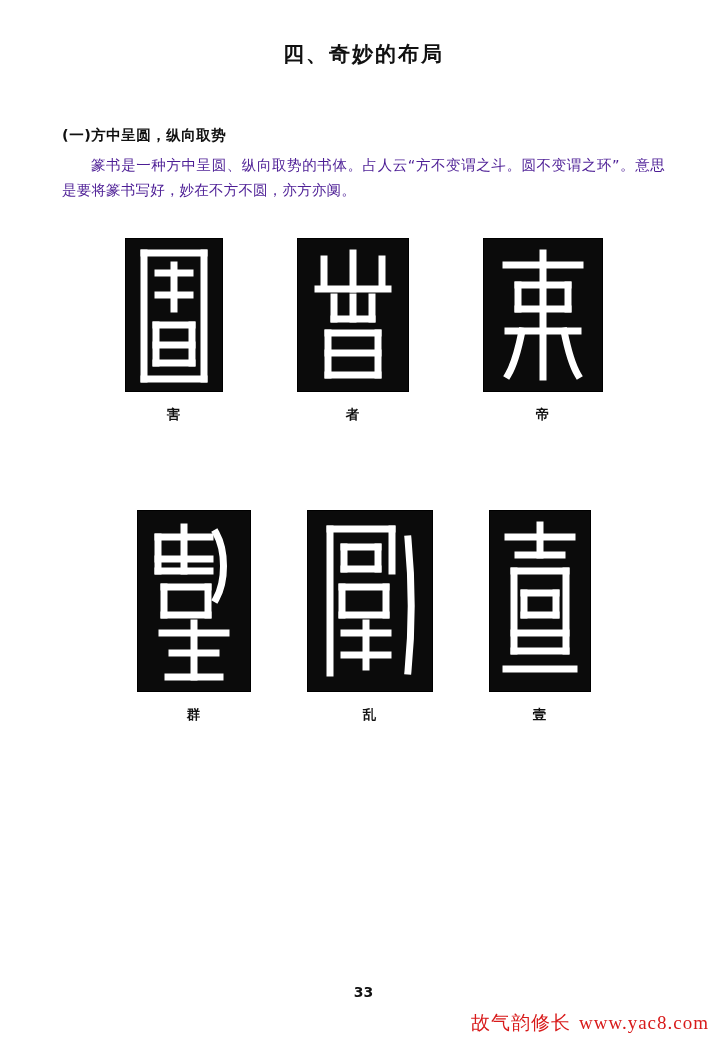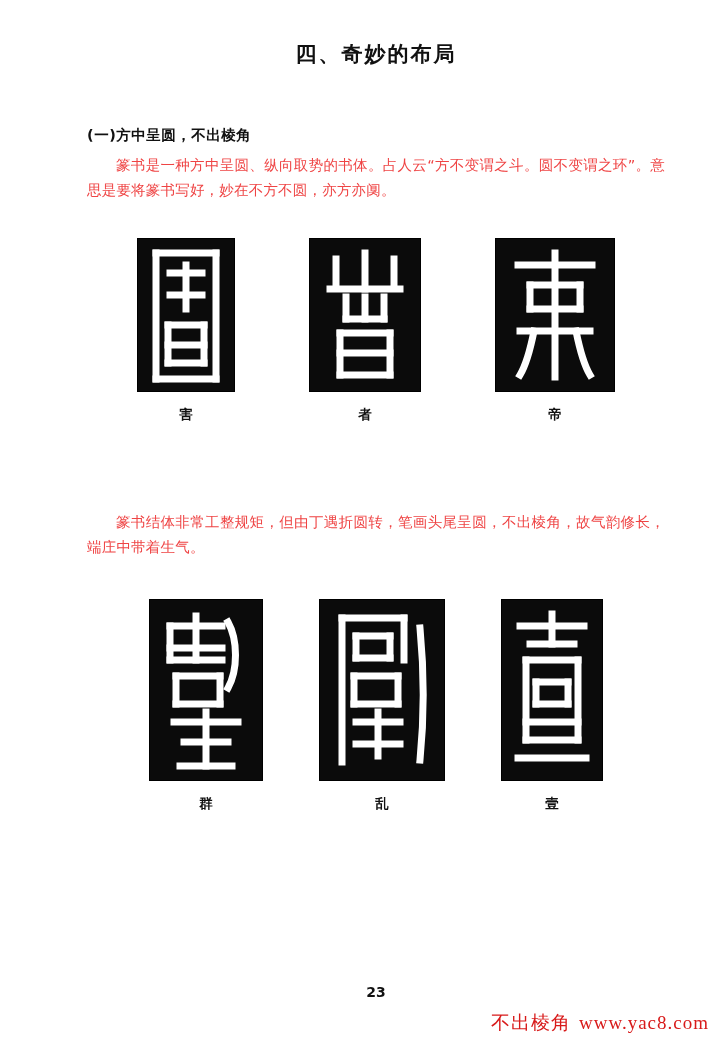--- a/index.html
+++ b/index.html
@@ -12,21 +12,20 @@
     background: #ffffff;
     font-family: "DejaVu Sans", "Liberation Sans", sans-serif;
     color: #000000;
     position: relative;
     overflow: hidden;
   }
   .page {
     position: absolute;
     inset: 0;
     padding: 0;
-    margin-left: 25px;
   }
   .title {
     text-align: center;
     font-size: 21px;
     font-weight: bold;
     letter-spacing: 2px;
     margin-top: 40px;
     color: #111;
   }
   .section {
@@ -38,21 +37,21 @@
     letter-spacing: 0.5px;
     margin-top: 58px;
     margin-bottom: 8px;
     color: #111;
   }
   .body-text {
     font-size: 14.5px;
     line-height: 1.75;
     text-align: justify;
     text-indent: 2em;
-    color: #ef4444;
+    color: #4c1d95;
     letter-spacing: 0.2px;
   }
   .seal-row {
     display: flex;
     justify-content: center;
     align-items: flex-start;
     margin-top: 34px;
     gap: 74px;
   }
   .seal-item {
@@ -109,21 +108,21 @@
   }
 </style>
 </head>
 <body>
 
 <div class="page">
 
   <div class="title">四、奇妙的布局</div>
 
   <div class="section">
-    <div class="section-heading">(一)方中呈圆，不出棱角</div>
+    <div class="section-heading">(一)方中呈圆，纵向取势</div>
     <div class="body-text">篆书是一种方中呈圆、纵向取势的书体。占人云“方不变谓之斗。圆不变谓之环”。意思是要将篆书写好，妙在不方不圆，亦方亦阒。</div>
 
     <div class="seal-row">
 
       <div class="seal-item">
         <div class="seal-box" style="width:96px;height:152px;">
           <svg width="96" height="152" viewBox="0 0 96 152" aria-hidden="true">
             <g class="stroke">
               <path d="M18 14 L18 140"></path>
               <path d="M78 14 L78 140"></path>
@@ -182,21 +181,20 @@
             </g>
           </svg>
         </div>
         <div class="seal-caption">帝</div>
       </div>
 
     </div>
   </div>
 
   <div class="section" style="margin-top:86px;">
-    <div class="body-text">篆书结体非常工整规矩，但由丁遇折圆转，笔画头尾呈圆，不出棱角，故气韵修长，端庄中带着生气。</div>
 
     <div class="seal-row" style="gap:56px;margin-top:38px;">
 
       <div class="seal-item">
         <div class="seal-box" style="width:112px;height:180px;">
           <svg width="112" height="180" viewBox="0 0 112 180" aria-hidden="true">
             <g class="stroke">
               <path d="M20 26 L72 26"></path>
               <path d="M20 48 L72 48"></path>
               <path d="M46 16 L46 60"></path>
@@ -261,19 +259,19 @@
               <path d="M16 158 L84 158"></path>
             </g>
           </svg>
         </div>
         <div class="seal-caption">壹</div>
       </div>
 
     </div>
   </div>
 
-  <div class="page-number">23</div>
+  <div class="page-number">33</div>
 
   <div class="watermark">
-    <span>不出棱角</span><span class="wm-url">www.yac8.com</span>
+    <span>故气韵修长</span><span class="wm-url">www.yac8.com</span>
   </div>
 
 </div>
 
 </body></html>

